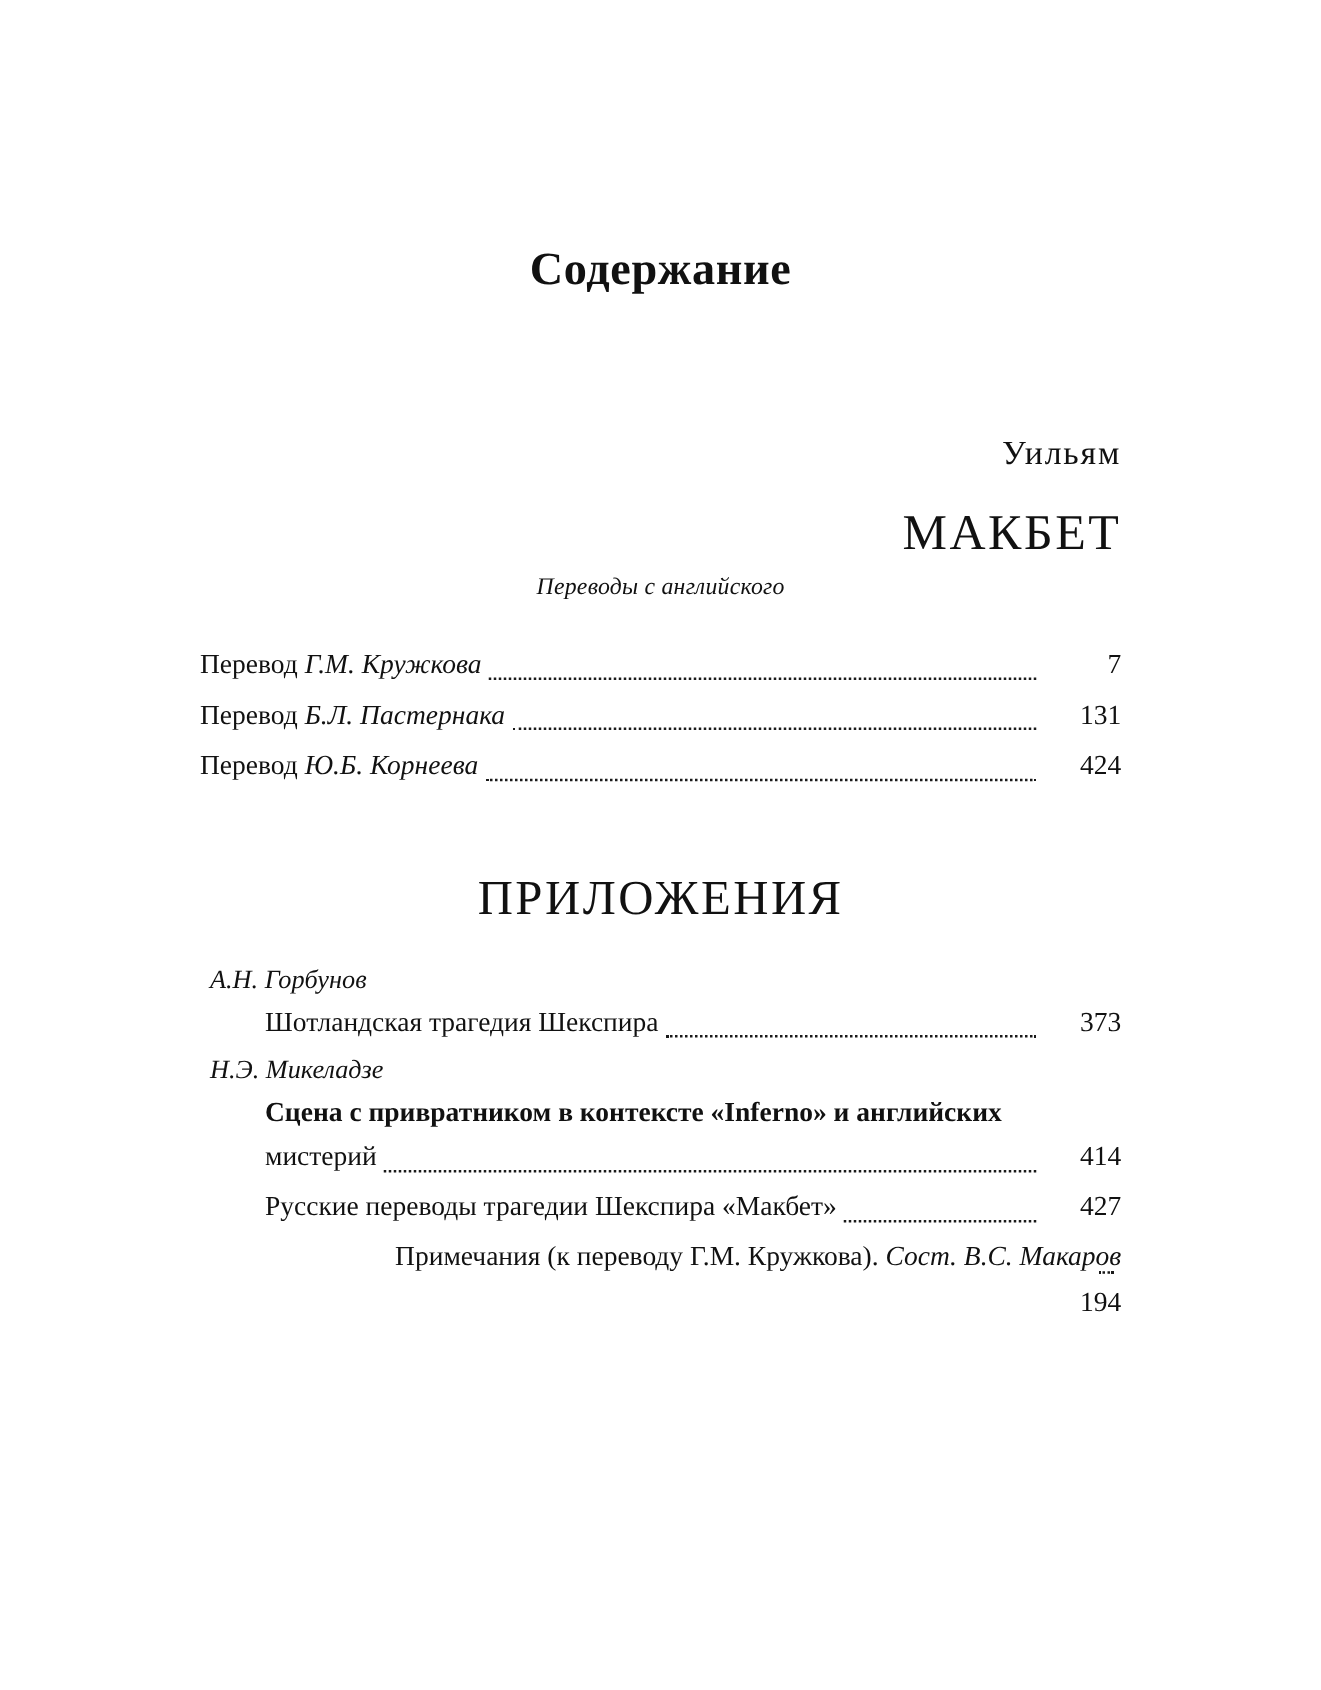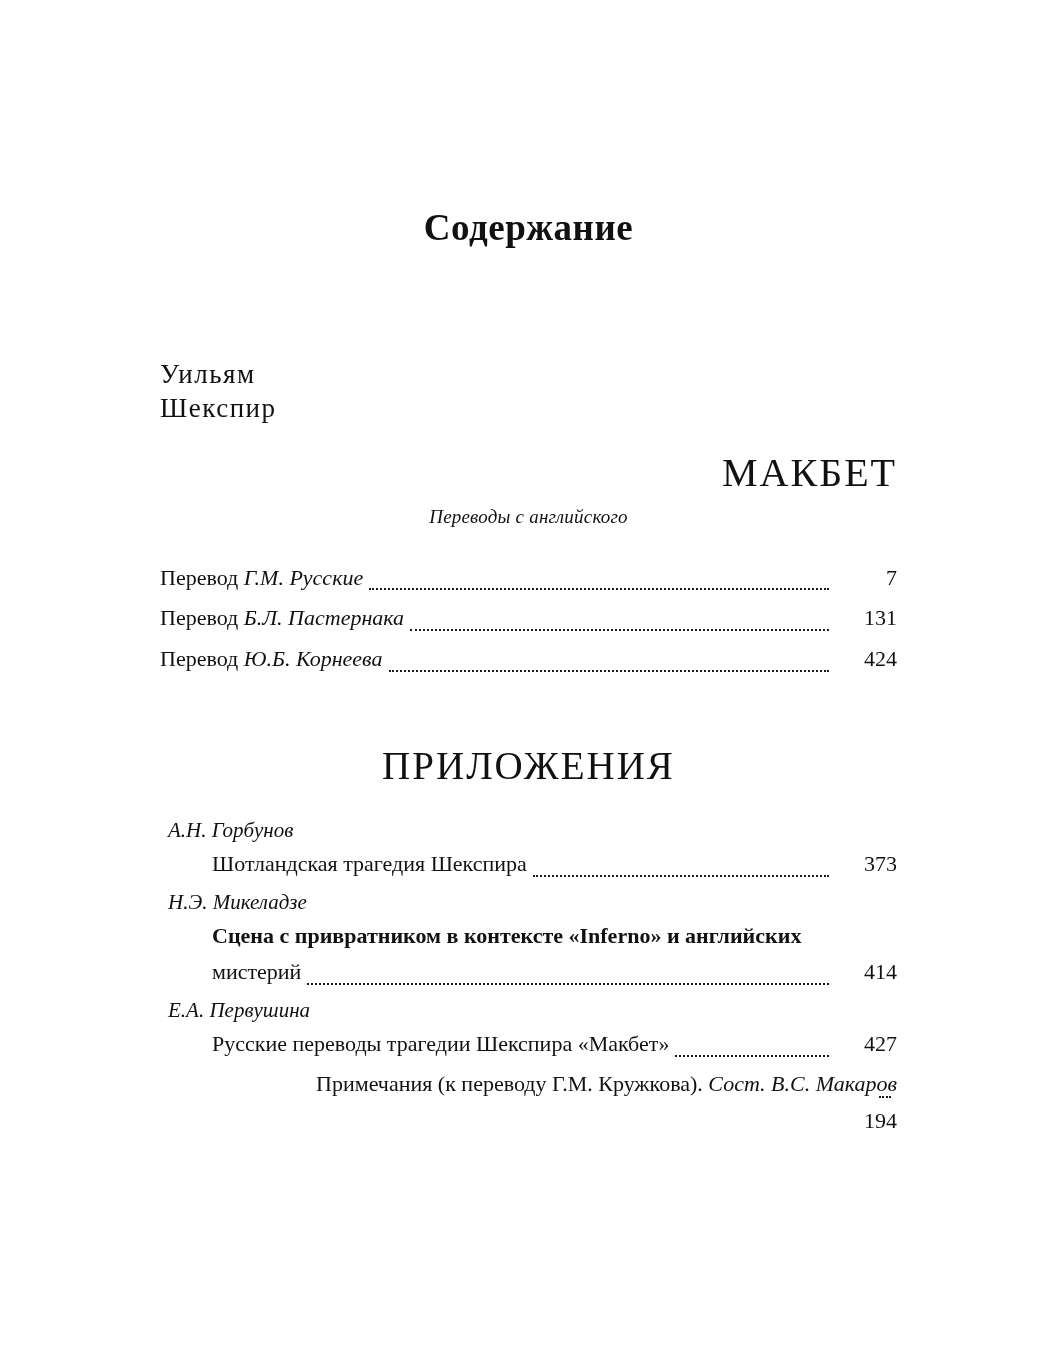--- a/index.html
+++ b/index.html
@@ -15,36 +15,36 @@
     position: relative;
     overflow: hidden;
   }
 
   .page {
     position: absolute;
     top: 0; left: 0;
     width: 1057px;
     height: 1352px;
     box-sizing: border-box;
-    padding: 12px 160px;
+    padding: 0 160px;
   }
 
   
   .doc-title {
     text-align: center;
     font-size: 37px;
     font-weight: 700;
     letter-spacing: 0.5px;
     margin-top: 196px;
     line-height: 1.1;
   }
 
   
   .author-block {
-    text-align: left;
+    text-align: right;
     margin-top: 108px;
     line-height: 1.28;
   }
   .author-line {
     font-size: 27px;
     letter-spacing: 1.5px;
   }
 
   .work-title {
     text-align: right;
@@ -154,30 +154,29 @@
 </style>
 </head>
 <body>
 
 <div class="page">
 
   <div class="doc-title">Содержание</div>
 
   <div class="author-block">
     <div class="author-line">Уильям</div>
-    <div class="author-line">Шекспир</div>
   </div>
 
   <div class="work-title">МАКБЕТ</div>
   <div class="work-subtitle">Переводы с английского</div>
 
   <div class="toc">
 
     <div class="toc-row">
-      <span class="toc-label"><span>Перевод </span><span class="it">Г.М. Русские</span></span>
+      <span class="toc-label"><span>Перевод </span><span class="it">Г.М. Кружкова</span></span>
       <span class="toc-dots"></span>
       <span class="toc-page">7</span>
     </div>
 
     <div class="toc-row">
       <span class="toc-label"><span>Перевод </span><span class="it">Б.Л. Пастернака</span></span>
       <span class="toc-dots"></span>
       <span class="toc-page">131</span>
     </div>
 
@@ -208,21 +207,20 @@
       <span class="line1">Сцена с привратником в контексте «Inferno» и английских</span>
       <span class="line2row">
         <span class="line2">мистерий</span>
         <span class="toc-dots"></span>
         <span class="toc-page">414</span>
       </span>
     </div>
   </div>
 
   <div class="app-group">
-    <div class="app-author">Е.А. Первушина</div>
     <div class="app-entry">
       <div class="toc-row">
         <span class="toc-label">Русские переводы трагедии Шекспира «Макбет»</span>
         <span class="toc-dots"></span>
         <span class="toc-page">427</span>
       </div>
     </div>
   </div>
 
   <div class="flat-entry">

